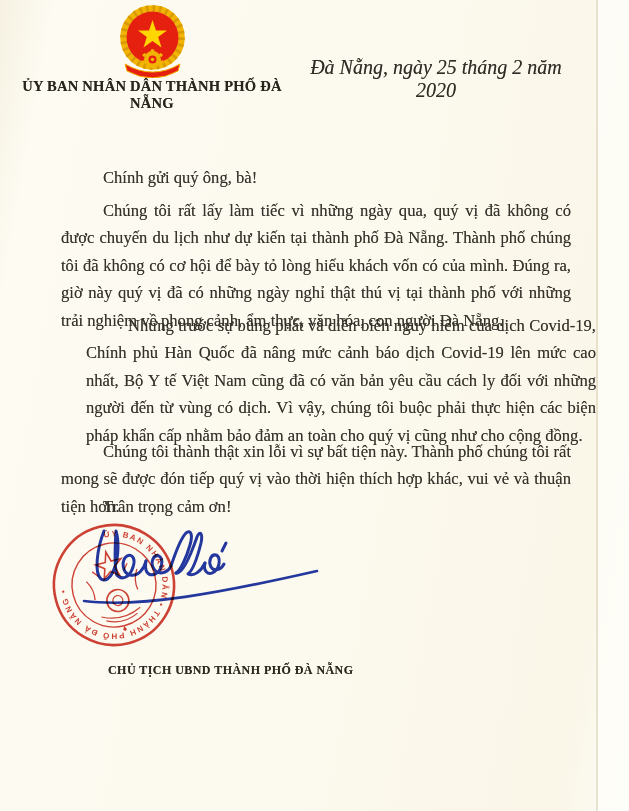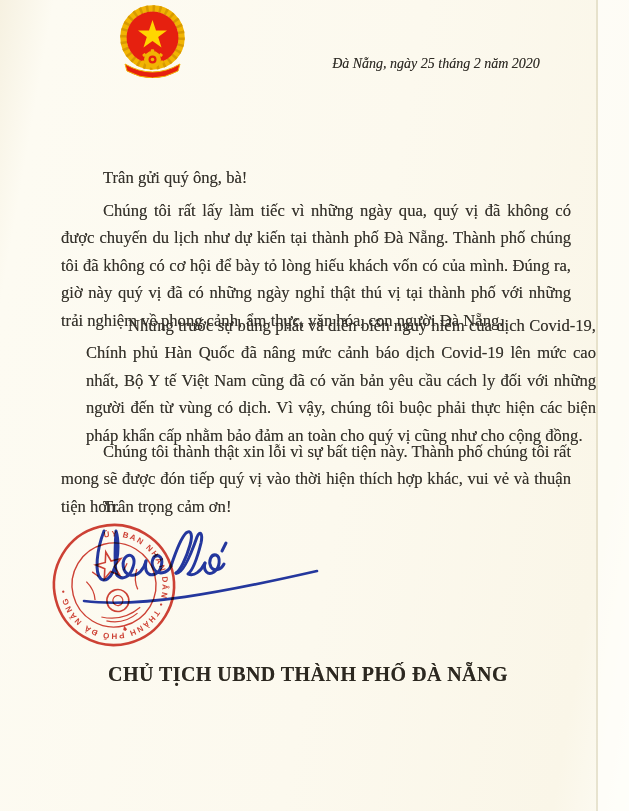--- a/index.html
+++ b/index.html
@@ -13,42 +13,42 @@
   .paper-crease{position:absolute;top:0;left:596px;width:2px;height:811px;background:rgba(196,186,150,.35);}
   .paper-edge{position:absolute;top:0;left:598px;width:31px;height:811px;background:rgba(255,255,252,.65);}
   .emblem{position:absolute;left:112px;top:4px;width:81px;height:74px;}
   .org-name{
     position:absolute;left:0;top:78px;width:304px;text-align:center;
     font-weight:bold;font-size:14.6px;letter-spacing:.2px;color:#29251d;
     text-shadow:0 0 .5px rgba(41,37,29,.55);
   }
   .date-line{
     position:absolute;left:300px;top:56px;width:272px;text-align:center;
-    font-style:italic;font-size:14px;color:#2f2c26;
+    font-style:italic;font-size:20px;color:#2f2c26;
     text-shadow:0 0 .4px rgba(47,44,38,.5);
   }
   .letter-body{position:absolute;left:61px;top:0;width:510px;font-size:16.6px;line-height:27.4px;
     text-shadow:0 0 .45px rgba(53,50,43,.55);}
   .para{position:absolute;left:0;width:510px;margin:0;text-indent:42px;text-align:justify;}
   .no-justify{text-align:left;}
   .greeting{top:164px;}
   .p1{top:197px;}
   .p2{top:312px;margin-left:25px;}
   .p3{top:438px;}
   .closing{top:493px;}
   .seal{position:absolute;left:36px;top:519px;width:156px;height:132px;mix-blend-mode:multiply;opacity:.88;}
   .seal-stroke{fill:none;stroke:var(--seal,#c9281c);}
   .seal-fill{fill:var(--seal,#c9281c);stroke:none;}
   .seal-text-ring{fill:var(--seal,#c9281c);font-family:"Liberation Sans",sans-serif;
     font-size:8px;font-weight:bold;letter-spacing:1.6px;}
   .signature{position:absolute;left:70px;top:521px;width:262px;height:95px;mix-blend-mode:multiply;}
   .sig-stroke{fill:none;stroke:var(--ink,#2438a8);stroke-linecap:round;stroke-linejoin:round;}
   .signer-name{position:absolute;left:106px;top:638px;font-weight:bold;font-size:17px;color:#2c2820;
     text-shadow:0 0 .4px rgba(44,40,32,.55);}
-  .signer-title{position:absolute;left:108px;top:663px;font-weight:bold;font-size:20px;letter-spacing:.45px;color:#2c2820;
+  .signer-title{position:absolute;left:108px;top:663px;font-weight:bold;font-size:12px;letter-spacing:.45px;color:#2c2820;
     text-shadow:0 0 .4px rgba(44,40,32,.55);}
 </style>
 </head>
 <body>
 
 <div class="page">
 
   <div class="paper-crease"></div>
   <div class="paper-edge"></div>
 
@@ -70,25 +70,26 @@
         <rect x="29.5" y="56.5" width="3.4" height="3" rx="1"></rect>
         <rect x="48.2" y="56.5" width="3.4" height="3" rx="1"></rect>
       </g>
       <circle cx="40.5" cy="55.5" r="4" fill="#e6200f"></circle>
       <circle cx="40.5" cy="55.5" r="1.8" fill="#f1b403"></circle>
     </g>
 
     <path d="M13 60 Q40.5 76 68 60 L66 67 Q40.5 81 15 67 Z" fill="#e6200f" stroke="#f1b403" stroke-width="1"></path>
   </svg>
 
+  <div class="org-name">ỦY BAN NHÂN DÂN THÀNH PHỐ ĐÀ NẴNG</div>
 
   <div class="date-line">Đà Nẵng, ngày 25 tháng 2 năm 2020</div>
 
   <div class="letter-body">
-    <p class="para no-justify greeting">Trân gửi quý ông, bà!</p>
+    <p class="para no-justify greeting">Chính gửi quý ông, bà!</p>
     <p class="para p1">Chúng tôi rất lấy làm tiếc vì những ngày qua, quý vị đã không có được chuyến du lịch như dự kiến tại thành phố Đà Nẵng. Thành phố chúng tôi đã không có cơ hội để bày tỏ lòng hiếu khách vốn có của mình. Đúng ra, giờ này quý vị đã có những ngày nghỉ thật thú vị tại thành phố với những trải nghiệm về phong cảnh, ẩm thực, văn hóa, con người Đà Nẵng.</p>
     <p class="para p2">Nhưng trước sự bùng phát và diễn biến nguy hiểm của dịch Covid-19, Chính phủ Hàn Quốc đã nâng mức cảnh báo dịch Covid-19 lên mức cao nhất, Bộ Y tế Việt Nam cũng đã có văn bản yêu cầu cách ly đối với những người đến từ vùng có dịch. Vì vậy, chúng tôi buộc phải thực hiện các biện pháp khẩn cấp nhằm bảo đảm an toàn cho quý vị cũng như cho cộng đồng.</p>
     <p class="para p3">Chúng tôi thành thật xin lỗi vì sự bất tiện này. Thành phố chúng tôi rất mong sẽ được đón tiếp quý vị vào thời hiện thích hợp khác, vui vẻ và thuận tiện hơn.</p>
     <p class="para no-justify closing">Trân trọng cảm ơn!</p>
   </div>
 
   <svg class="seal" viewBox="0 0 156 132" aria-hidden="true">
     <g transform="rotate(-14 78 66)">
       <circle class="seal-stroke" cx="78" cy="66" r="60" stroke-width="2.6"></circle>
       <circle class="seal-stroke" cx="78" cy="66" r="42" stroke-width="1.4"></circle>

